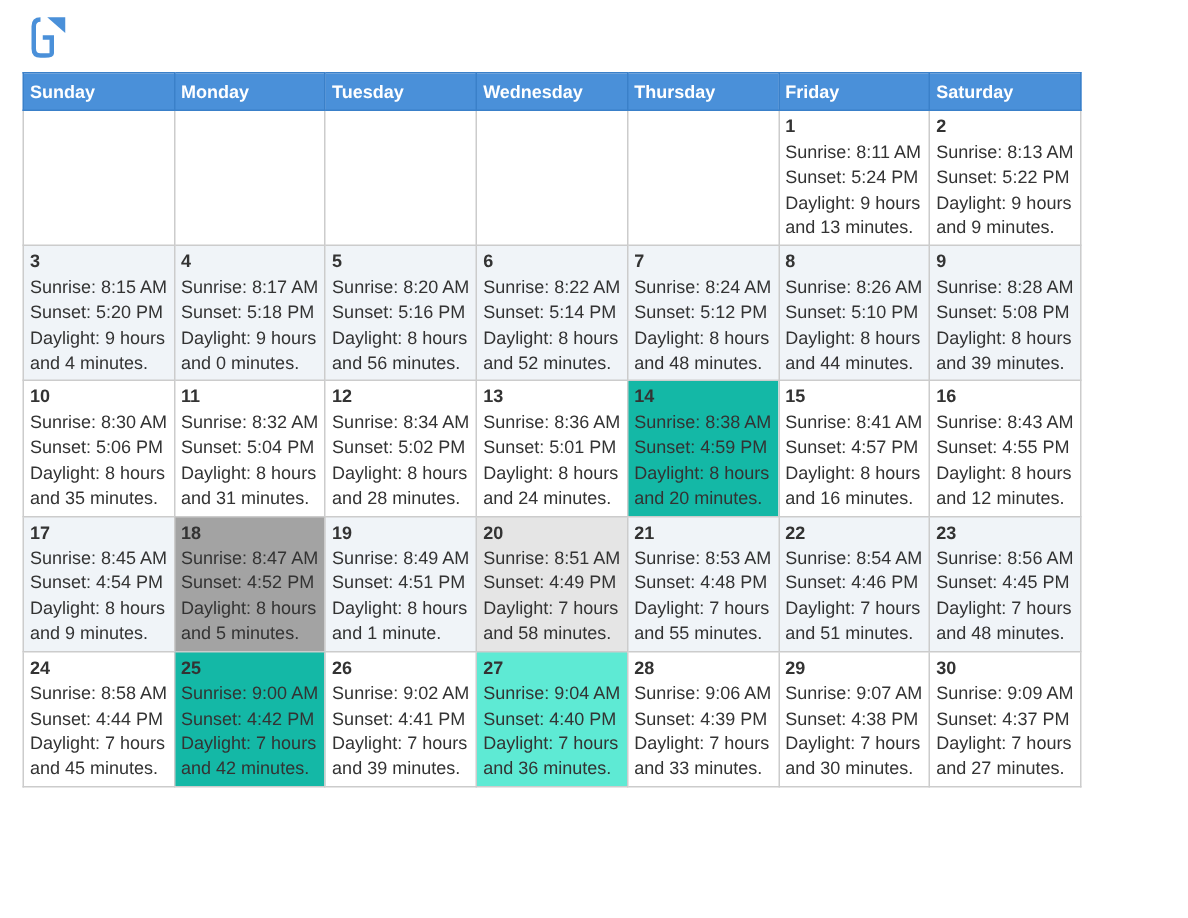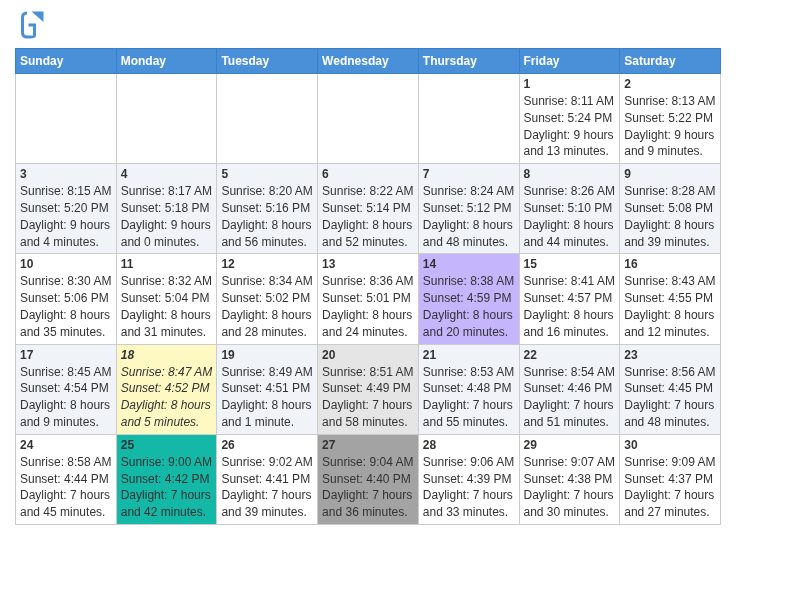--- a/index.html
+++ b/index.html
@@ -216,21 +216,21 @@
 Daylight: 8 hours
 and 28 minutes.</div>
           </td>
           <td style="background: rgb(255, 255, 255);">
             <span class="day-num">13</span>
             <div class="day-info" style="white-space: pre-line;">Sunrise: 8:36 AM
 Sunset: 5:01 PM
 Daylight: 8 hours
 and 24 minutes.</div>
           </td>
-          <td style="background: #c4b5fd;">
+          <td style="background: #14b8a6;">
             <span class="day-num">14</span>
             <div class="day-info" style="white-space: pre-line;">Sunrise: 8:38 AM
 Sunset: 4:59 PM
 Daylight: 8 hours
 and 20 minutes.</div>
           </td>
           <td style="background: rgb(255, 255, 255);">
             <span class="day-num">15</span>
             <div class="day-info" style="white-space: pre-line;">Sunrise: 8:41 AM
 Sunset: 4:57 PM
@@ -246,21 +246,21 @@
           </td>
         </tr>
         <tr>
           <td style="background: rgb(240, 244, 248);">
             <span class="day-num">17</span>
             <div class="day-info" style="white-space: pre-line;">Sunrise: 8:45 AM
 Sunset: 4:54 PM
 Daylight: 8 hours
 and 9 minutes.</div>
           </td>
-          <td style="background: #fef9c3; font-style: italic;">
+          <td style="background: #a3a3a3;">
             <span class="day-num">18</span>
             <div class="day-info" style="white-space: pre-line;">Sunrise: 8:47 AM
 Sunset: 4:52 PM
 Daylight: 8 hours
 and 5 minutes.</div>
           </td>
           <td style="background: rgb(240, 244, 248);">
             <span class="day-num">19</span>
             <div class="day-info" style="white-space: pre-line;">Sunrise: 8:49 AM
 Sunset: 4:51 PM
@@ -311,21 +311,21 @@
 Daylight: 7 hours
 and 42 minutes.</div>
           </td>
           <td style="background: rgb(255, 255, 255);">
             <span class="day-num">26</span>
             <div class="day-info" style="white-space: pre-line;">Sunrise: 9:02 AM
 Sunset: 4:41 PM
 Daylight: 7 hours
 and 39 minutes.</div>
           </td>
-          <td style="background: #a3a3a3;">
+          <td style="background: #5eead4;">
             <span class="day-num">27</span>
             <div class="day-info" style="white-space: pre-line;">Sunrise: 9:04 AM
 Sunset: 4:40 PM
 Daylight: 7 hours
 and 36 minutes.</div>
           </td>
           <td style="background: rgb(255, 255, 255);">
             <span class="day-num">28</span>
             <div class="day-info" style="white-space: pre-line;">Sunrise: 9:06 AM
 Sunset: 4:39 PM

